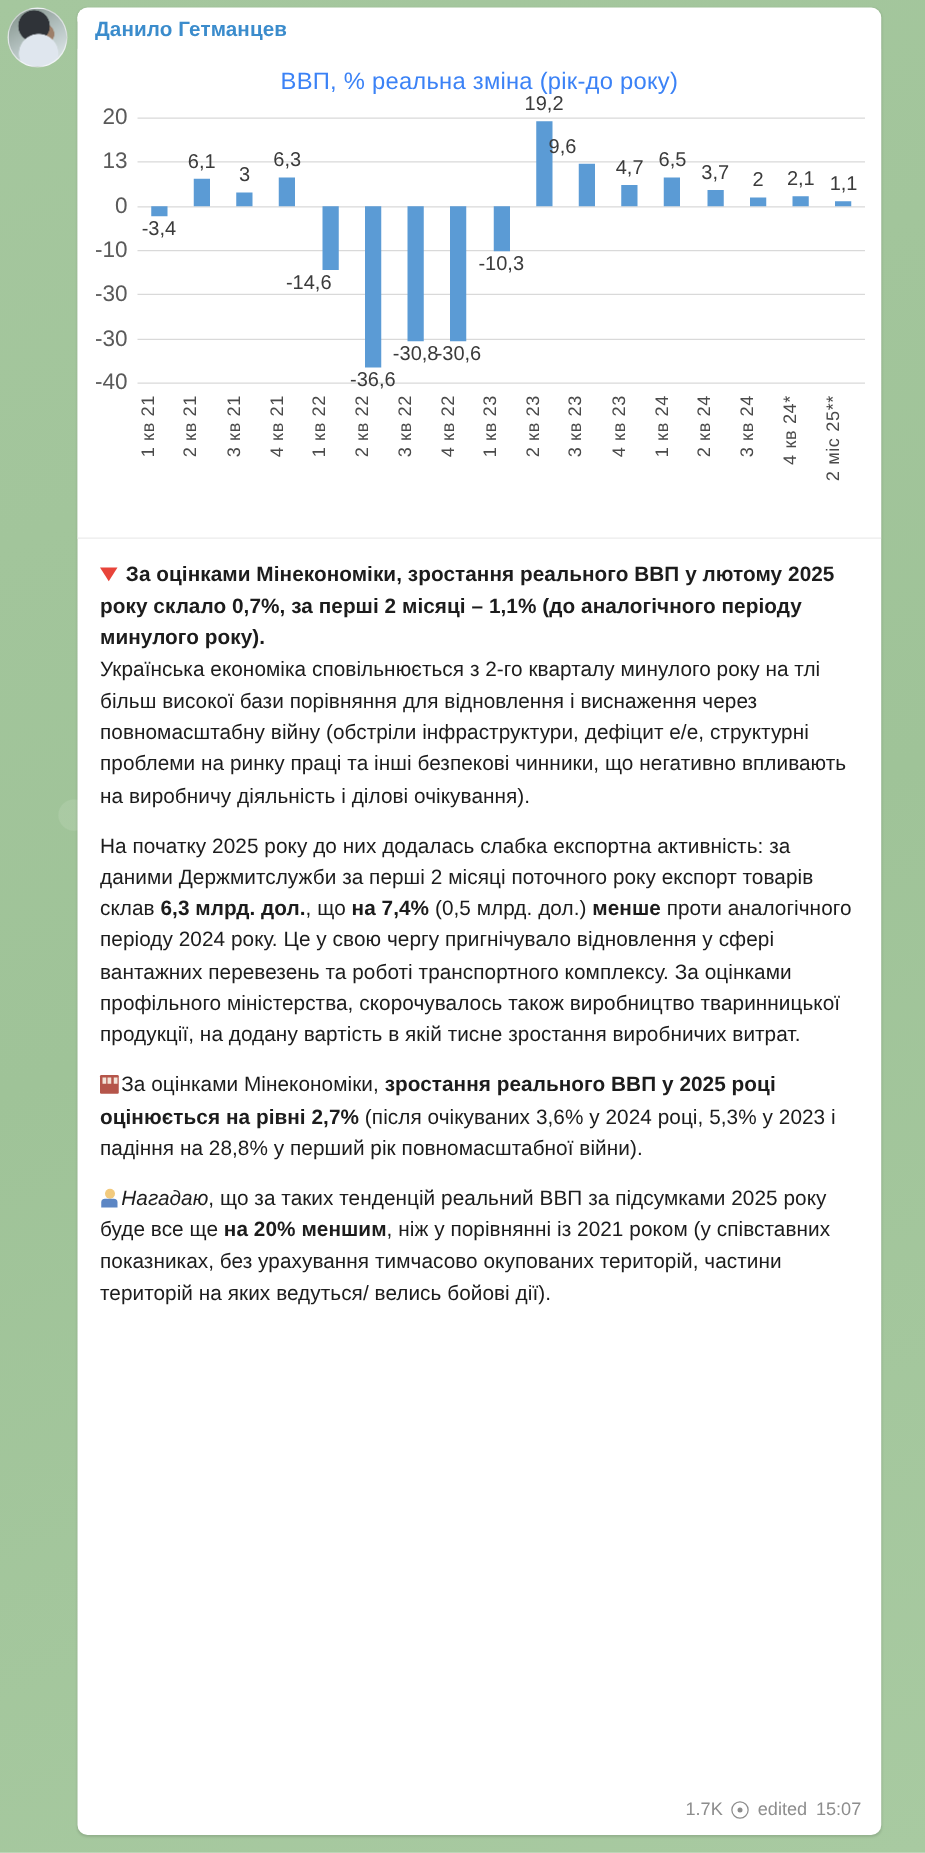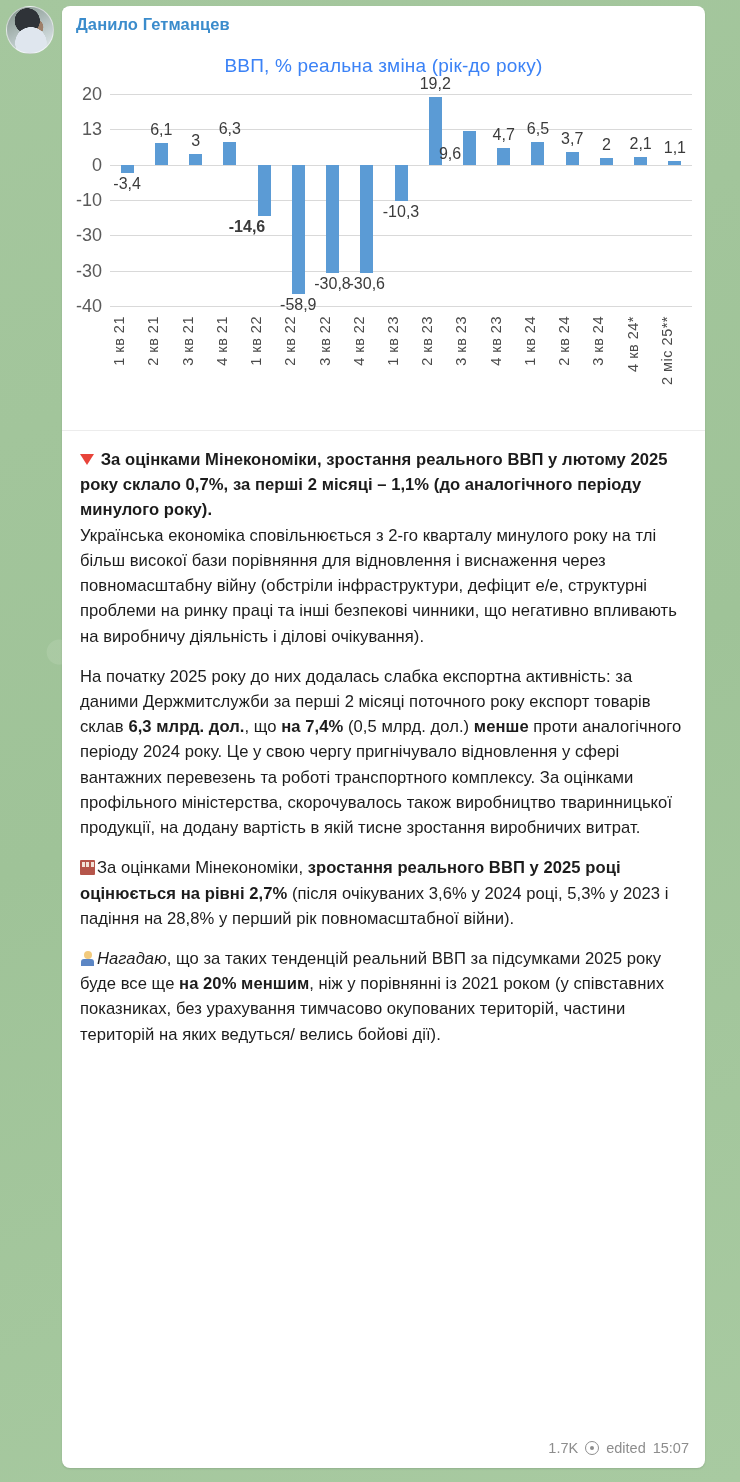--- a/index.html
+++ b/index.html
@@ -225,39 +225,39 @@
           <div class="bar" style="background: rgb(91, 155, 213); left: 44.8529px; top: 49.1133px; height: 21.5533px;"></div>
           <div class="bar-label" style="left: 51.3529px; top: 27.1133px;">6,1</div>
           <div class="xlabel" style="left: 43.3529px;">2 кв 21</div>
           <div class="bar" style="background: rgb(91, 155, 213); left: 79.0882px; top: 60.0667px; height: 10.6px;"></div>
           <div class="bar-label" style="left: 85.5882px; top: 38.0667px;">3</div>
           <div class="xlabel" style="left: 77.5882px;">3 кв 21</div>
           <div class="bar" style="background: rgb(91, 155, 213); left: 113.324px; top: 48.4067px; height: 22.26px;"></div>
           <div class="bar-label" style="left: 119.824px; top: 26.4067px;">6,3</div>
           <div class="xlabel" style="left: 111.824px;">4 кв 21</div>
           <div class="bar" style="background: rgb(91, 155, 213); left: 147.559px; top: 70.6667px; height: 51.5867px;"></div>
-          <div class="bar-label" style="left: 137px; top: 124.253px; font-weight: bold;">-14,6</div>
+          <div class="bar-label" style="left: 137px; top: 124.253px;">-14,6</div>
           <div class="xlabel" style="left: 146.059px;">1 кв 22</div>
           <div class="bar" style="background: rgb(91, 155, 213); left: 181.794px; top: 70.6667px; height: 129.32px;"></div>
-          <div class="bar-label" style="left: 188.294px; top: 201.987px;">-58,9</div>
+          <div class="bar-label" style="left: 188.294px; top: 201.987px;">-36,6</div>
           <div class="xlabel" style="left: 180.294px;">2 кв 22</div>
           <div class="bar" style="background: rgb(91, 155, 213); left: 216.029px; top: 70.6667px; height: 108.827px;"></div>
           <div class="bar-label" style="left: 222.529px; top: 181.493px;">-30,8</div>
           <div class="xlabel" style="left: 214.529px;">3 кв 22</div>
           <div class="bar" style="background: rgb(91, 155, 213); left: 250.265px; top: 70.6667px; height: 108.12px;"></div>
           <div class="bar-label" style="left: 256.765px; top: 180.787px;">-30,6</div>
           <div class="xlabel" style="left: 248.765px;">4 кв 22</div>
           <div class="bar" style="background: rgb(91, 155, 213); left: 284.5px; top: 70.6667px; height: 36.3933px;"></div>
           <div class="bar-label" style="left: 291px; top: 109.06px;">-10,3</div>
           <div class="xlabel" style="left: 283px;">1 кв 23</div>
           <div class="bar" style="background: rgb(91, 155, 213); left: 318.735px; top: 2.82667px; height: 67.84px;"></div>
           <div class="bar-label" style="left: 325.235px; top: -19.1733px;">19,2</div>
           <div class="xlabel" style="left: 317.235px;">2 кв 23</div>
           <div class="bar" style="background: rgb(91, 155, 213); left: 352.971px; top: 36.7467px; height: 33.92px;"></div>
-          <div class="bar-label" style="left: 340px; top: 14.7467px; margin-top: 36px;">9,6</div>
+          <div class="bar-label" style="left: 340px; top: 14.7467px;">9,6</div>
           <div class="xlabel" style="left: 351.471px;">3 кв 23</div>
           <div class="bar" style="background: rgb(91, 155, 213); left: 387.206px; top: 54.06px; height: 16.6067px;"></div>
           <div class="bar-label" style="left: 393.706px; top: 32.06px;">4,7</div>
           <div class="xlabel" style="left: 385.706px;">4 кв 23</div>
           <div class="bar" style="background: rgb(91, 155, 213); left: 421.441px; top: 47.7px; height: 22.9667px;"></div>
           <div class="bar-label" style="left: 427.941px; top: 25.7px;">6,5</div>
           <div class="xlabel" style="left: 419.941px;">1 кв 24</div>
           <div class="bar" style="background: rgb(91, 155, 213); left: 455.676px; top: 57.5933px; height: 13.0733px;"></div>
           <div class="bar-label" style="left: 462.176px; top: 35.5933px;">3,7</div>
           <div class="xlabel" style="left: 454.176px;">2 кв 24</div>

